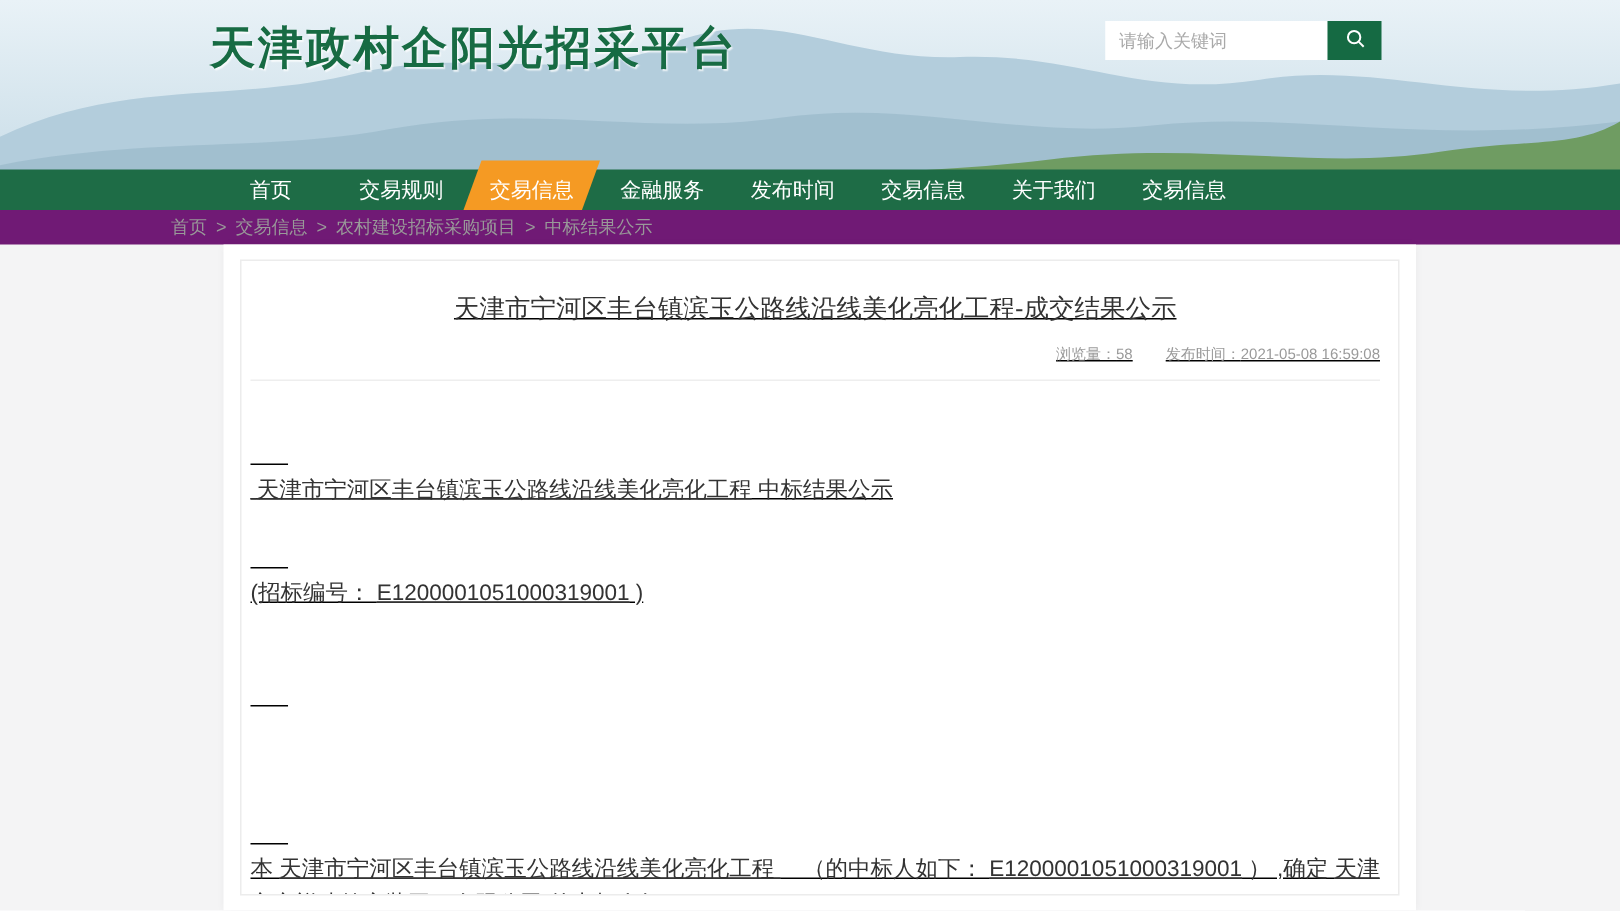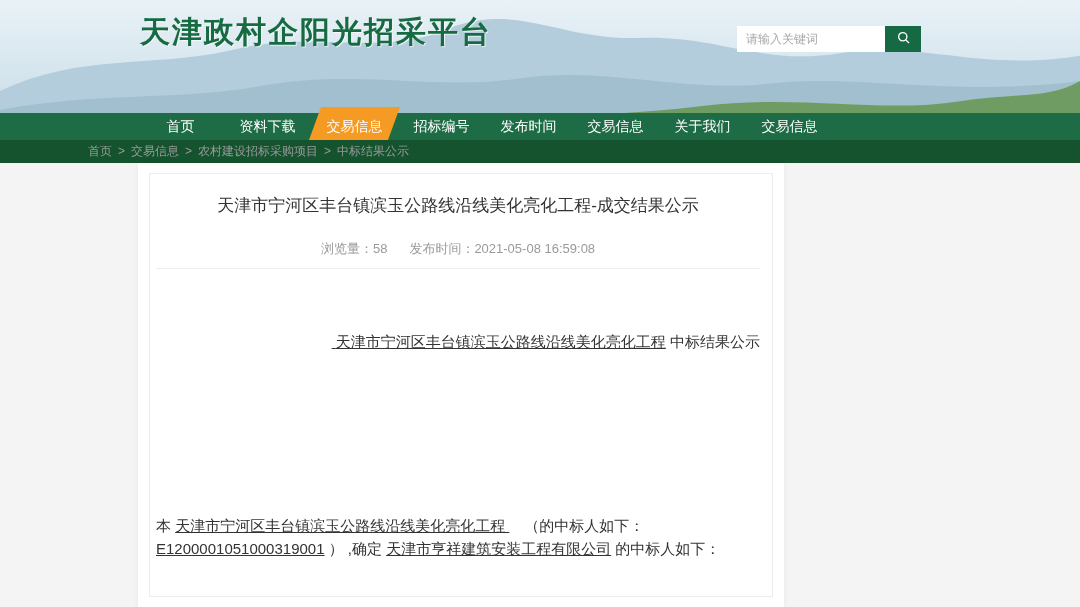--- a/index.html
+++ b/index.html
@@ -9,21 +9,21 @@
     font-family:"Liberation Sans",sans-serif;
   }
   
   .header{position:absolute;top:0;left:0;width:1080px;height:143px;overflow:hidden;}
   .header svg.bg{position:absolute;top:0;left:0;width:100%;height:100%;display:block;}
   .site-title{
     position:absolute;left:140px;top:12px;
     font-size:30px;font-weight:bold;color:#176b43;letter-spacing:2px;
     text-shadow:1px 1px 1px rgba(255,255,255,.75);
   }
-  .search{position:absolute;left:737px;top:26px;height:26px;display:flex;}
+  .search{position:absolute;left:737px;top:14px;height:26px;display:flex;}
   .search input{
     width:148px;height:26px;border:1px solid #fff;background:#fff;
     padding:0 8px;font-size:12px;color:#333;box-sizing:border-box;outline:none;
     font-family:"Liberation Sans",sans-serif;
   }
   .search input::placeholder{color:#a9a9a9;}
   .search button{
     width:36px;height:26px;background:#156a43;border:none;cursor:pointer;
     display:flex;align-items:center;justify-content:center;padding:0;
   }
@@ -36,42 +36,43 @@
     position:relative;width:87px;height:27px;line-height:27px;text-align:center;
     color:#fff;font-size:14px;cursor:pointer;
   }
   .nav-item .tab-bg{
     position:absolute;left:4px;right:4px;top:-6px;bottom:0;
     background:#f59a23;transform:skewX(-20deg);z-index:0;
   }
   .nav-item .lbl{position:relative;z-index:1;}
   
   .breadcrumb{
-    position:absolute;top:140px;left:0;width:1080px;height:23px;background:#14532d;
-    font-size:12px;color:#999;line-height:23px;padding-left:88px;box-sizing:border-box;
+    position:absolute;top:140px;left:0;width:1080px;height:23px;background:#701a75;
+    font-size:12px;color:#999;line-height:23px;padding-left:114px;box-sizing:border-box;
   }
   .breadcrumb .crumb{cursor:pointer;}
   .breadcrumb .sep{margin:0 6px;color:#999;}
   
   .panel{
-    position:absolute;left:138px;top:163px;width:646px;height:444px;
+    position:absolute;left:149px;top:163px;width:795px;height:444px;
     background:#fff;box-sizing:border-box;padding:10px 11px;
     box-shadow:0 0 6px rgba(0,0,0,.05);
+    text-decoration:underline;
   }
   .panel-inner{
     border:1px solid #ececec;height:100%;box-sizing:border-box;
     padding:16px 12px 0 6px;overflow:hidden;
   }
   .article-title{text-align:center;font-size:17px;color:#333;margin-top:4px;}
-  .article-meta{text-align:center;font-size:13px;color:#9a9a9a;margin-top:23px;}
+  .article-meta{text-align:right;font-size:10px;color:#9a9a9a;margin-top:12px;}
   .article-meta .val{margin-right:22px;color:#9a9a9a;}
   .divider{border-top:1px solid #eee;margin-top:10px;}
   .doc{font-size:15px;color:#333;line-height:23px;margin-top:15px;white-space:pre-wrap;}
   .doc .line{min-height:23px;}
-  .doc .center{text-align:right;}
+  .doc .center{text-align:left;}
   .doc .gap{height:23px;}
   .u{text-decoration:underline;}
 </style>
 </head>
 <body>
 
 <div class="header">
   <svg class="bg" viewBox="0 0 1080 113" preserveAspectRatio="none">
     <defs>
       <linearGradient id="sky" x1="0" y1="0" x2="0" y2="1">
@@ -94,26 +95,26 @@
           <circle cx="9" cy="9" r="5.5" fill="none" stroke="#ffffff" stroke-width="1.8"></circle>
           <line x1="13.2" y1="13.2" x2="17.5" y2="17.5" stroke="#ffffff" stroke-width="1.8"></line>
         </svg>
       </span>
     </button>
   </div>
 </div>
 
 <div class="nav">
   <div class="nav-item"><span class="lbl">首页</span></div>
-  <div class="nav-item"><span class="lbl">资料下载</span></div>
+  <div class="nav-item"><span class="lbl">交易规则</span></div>
   <div class="nav-item">
     <i class="tab-bg"></i>
     <span class="lbl">交易信息</span>
   </div>
-  <div class="nav-item"><span class="lbl">招标编号</span></div>
+  <div class="nav-item"><span class="lbl">金融服务</span></div>
   <div class="nav-item"><span class="lbl">发布时间</span></div>
   <div class="nav-item"><span class="lbl">交易信息</span></div>
   <div class="nav-item"><span class="lbl">关于我们</span></div>
   <div class="nav-item"><span class="lbl">交易信息</span></div>
 </div>
 
 <div class="breadcrumb">
   <span class="crumb">首页</span><span class="sep">&gt;</span><span class="crumb">交易信息</span><span class="sep">&gt;</span><span class="crumb">农村建设招标采购项目</span><span class="sep">&gt;</span><span class="crumb">中标结果公示</span>
 </div>
 
@@ -123,20 +124,21 @@
     <div class="article-title">天津市宁河区丰台镇滨玉公路线沿线美化亮化工程-成交结果公示</div>
 
     <div class="article-meta">
       <span>浏览量：</span><span class="val">58</span><span>发布时间：</span><span>2021-05-08 16:59:08</span>
     </div>
 
     <div class="divider"></div>
 
     <div class="doc">
       <div class="line center"><span class="u"> 天津市宁河区丰台镇滨玉公路线沿线美化亮化工程</span><span> 中标结果公示</span></div>
+      <div class="line center"><span>(招标编号： </span><span class="u">E1200001051000319001</span><span> )</span></div>
 
       <div class="gap"></div>
 
       <div class="line"><span>本 </span><span class="u">天津市宁河区丰台镇滨玉公路线沿线美化亮化工程 </span><span>　（的中标人如下： </span><span class="u">E1200001051000319001</span><span> ） ,确定 </span><span class="u">天津市亨祥建筑安装工程有限公司</span><span> 的中标人如下：</span></div>
 
       
       
       
       
       

